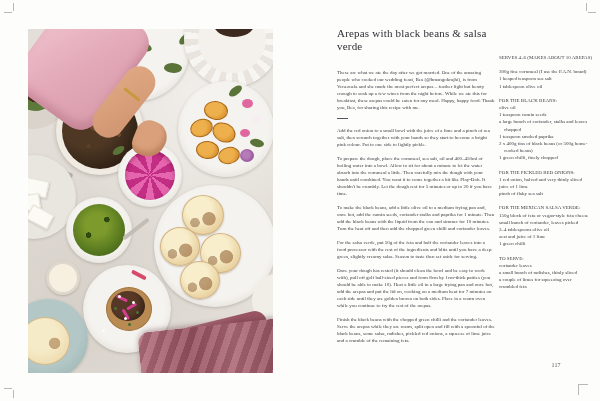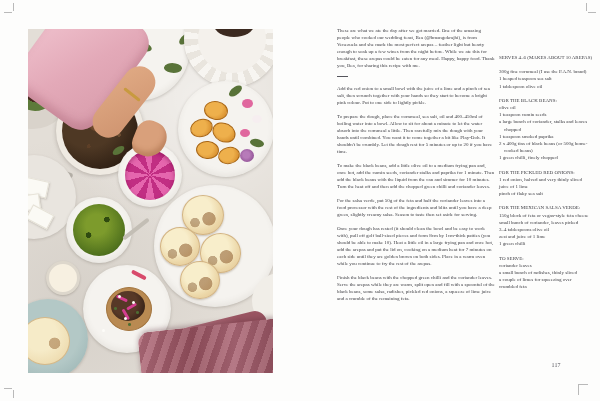--- a/index.html
+++ b/index.html
@@ -215,20 +215,21 @@
   <div class="ph c plate onion-bowl"></div>
   <div class="ph c onions"></div>
 
   <div class="ph sleeve"></div>
   <div class="ph forearm"></div>
   <div class="ph hand"></div>
   <div class="ph bracelet"></div>
 </div>
 
 <div class="textcol">
+  <h1>Arepas with black beans &amp; salsa verde</h1>
   <p>These are what we ate the day after we got married. One of the amazing people who cooked our wedding feast, Bea (@bmangokrajhi), is from Venezuela and she made the most perfect arepas – feather light but hearty enough to soak up a few wines from the night before. While we ate this for breakfast, these arepas could be eaten for any meal. Happy, happy food. Thank you, Bea, for sharing this recipe with me.</p>
   <div class="divider"></div>
   <p>Add the red onion to a small bowl with the juice of a lime and a pinch of sea salt, then scrunch together with your hands so they start to become a bright pink colour. Put to one side to lightly pickle.</p>
   <p>To prepare the dough, place the cornmeal, sea salt, oil and 400–450ml of boiling water into a bowl. Allow to sit for about a minute to let the water absorb into the cornmeal a little. Then carefully mix the dough with your hands until combined. You want it to come together a bit like Play-Doh. It shouldn't be crumbly. Let the dough rest for 5 minutes or up to 20 if you have time.</p>
   <p>To make the black beans, add a little olive oil to a medium frying pan and, once hot, add the cumin seeds, coriander stalks and paprika for 1 minute. Then add the black beans with the liquid from the can and simmer for 10 minutes. Turn the heat off and then add the chopped green chilli and coriander leaves.</p>
   <p>For the salsa verde, put 50g of the feta and half the coriander leaves into a food processor with the rest of the ingredients and blitz until you have a deep green, slightly creamy salsa. Season to taste then set aside for serving.</p>
   <p>Once your dough has rested (it should clean the bowl and be easy to work with), pull off golf ball-sized pieces and form 8cm by 1cm-thick patties (you should be able to make 10). Heat a little oil in a large frying pan and once hot, add the arepas and put the lid on, cooking on a medium heat for 7 minutes on each side until they are golden brown on both sides. Place in a warm oven while you continue to fry the rest of the arepas.</p>
   <p>Finish the black beans with the chopped green chilli and the coriander leaves. Serve the arepas while they are warm, split open and fill with a spoonful of the black beans, some salsa, radishes, pickled red onions, a squeeze of lime juice and a crumble of the remaining feta.</p>
 </div>
 

